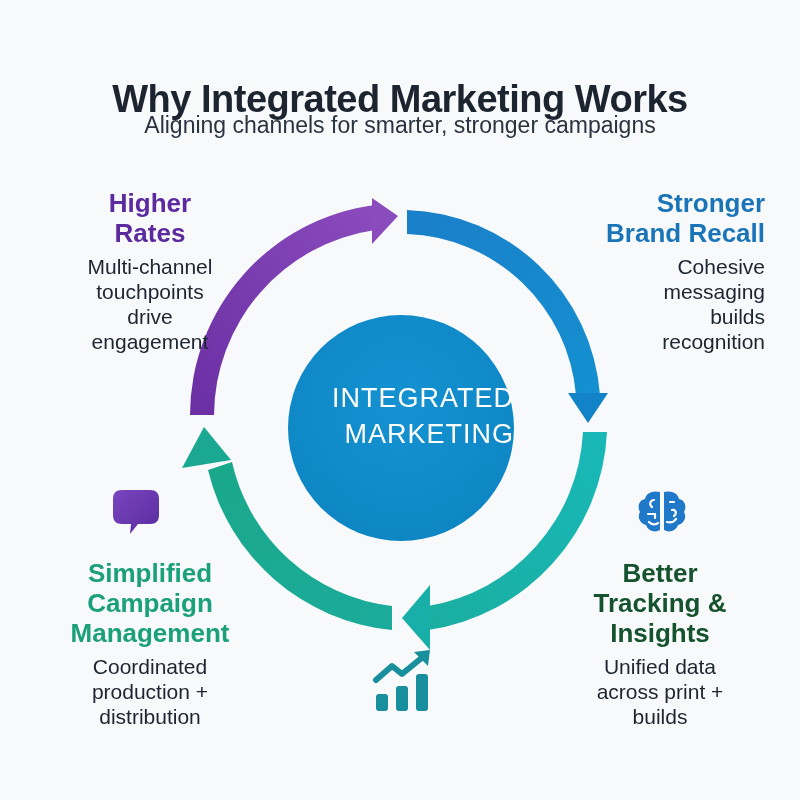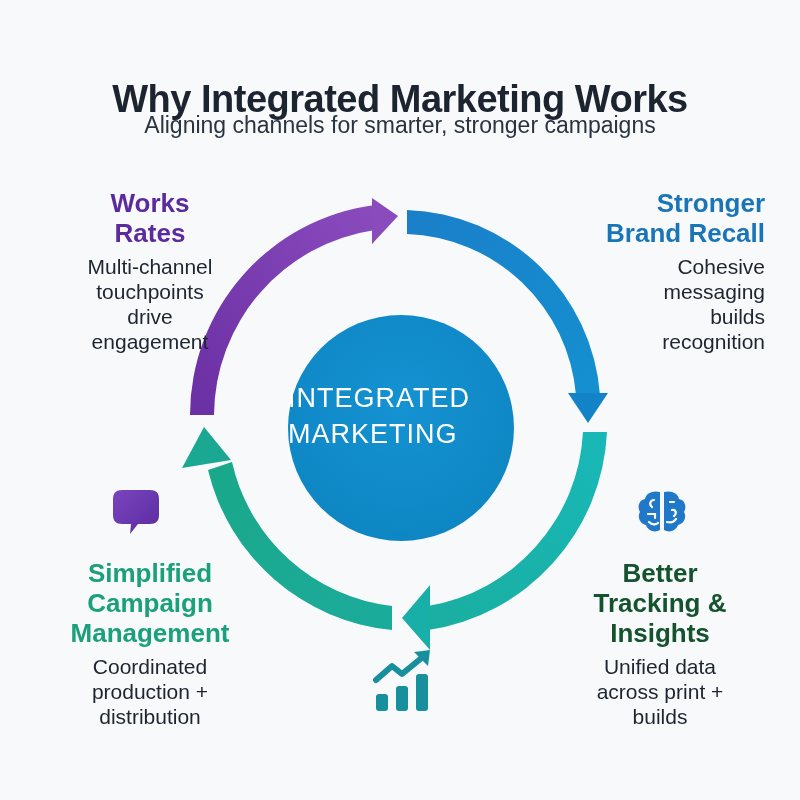--- a/index.html
+++ b/index.html
@@ -2,21 +2,21 @@
 <html><head>
 <meta charset="utf-8">
 <style>
   html, body { margin:0; padding:0; }
   body { width:800px; height:800px; background:#f8f9fb; position:relative; overflow:hidden; font-family:"Liberation Sans", sans-serif; }
   .title { position:absolute; top:78px; left:0; width:800px; text-align:center; font-size:38px; font-weight:700; color:#1c2430; letter-spacing:-0.5px; }
   .subtitle { position:absolute; top:112px; left:0; width:800px; text-align:center; font-size:23px; color:#2a3340; }
   .block { position:absolute; text-align:center; }
   .head { font-weight:700; font-size:26px; line-height:30px; }
   .desc { font-size:21px; line-height:25px; color:#1d2530; margin-top:6px; }
-  .center-label { position:absolute; left:288px; top:380px; width:226px; text-align:left; color:#fff; font-size:27px; line-height:36px; letter-spacing:1px; }
+  .center-label { position:absolute; left:288px; top:380px; width:226px; text-align:right; color:#fff; font-size:27px; line-height:36px; letter-spacing:1px; }
   svg.diagram { position:absolute; left:0; top:0; }
   .icon { position:absolute; }
 </style>
 </head>
 <body>
 
 <div class="title">Why Integrated Marketing Works</div>
 <div class="subtitle">Aligning channels for smarter, stronger campaigns</div>
 
 <svg class="diagram" width="800" height="800" viewBox="0 0 800 800">
@@ -66,21 +66,21 @@
   <circle cx="401" cy="428" r="113" fill="url(#gCenter)"></circle>
 </svg>
 
 <div class="center-label">
   <div>INTEGRATED</div>
   <div>MARKETING</div>
 </div>
 
 <div class="block" style="left:45px; top:188px; width:210px;">
   <div class="head" style="color:#5b2a9e;">
-    <div>Works</div>
+    <div>Higher</div>
     <div>Rates</div>
   </div>
   <div class="desc">
     <div>Multi-channel</div>
     <div>touchpoints</div>
     <div>drive</div>
     <div>engagement</div>
   </div>
 </div>
 

